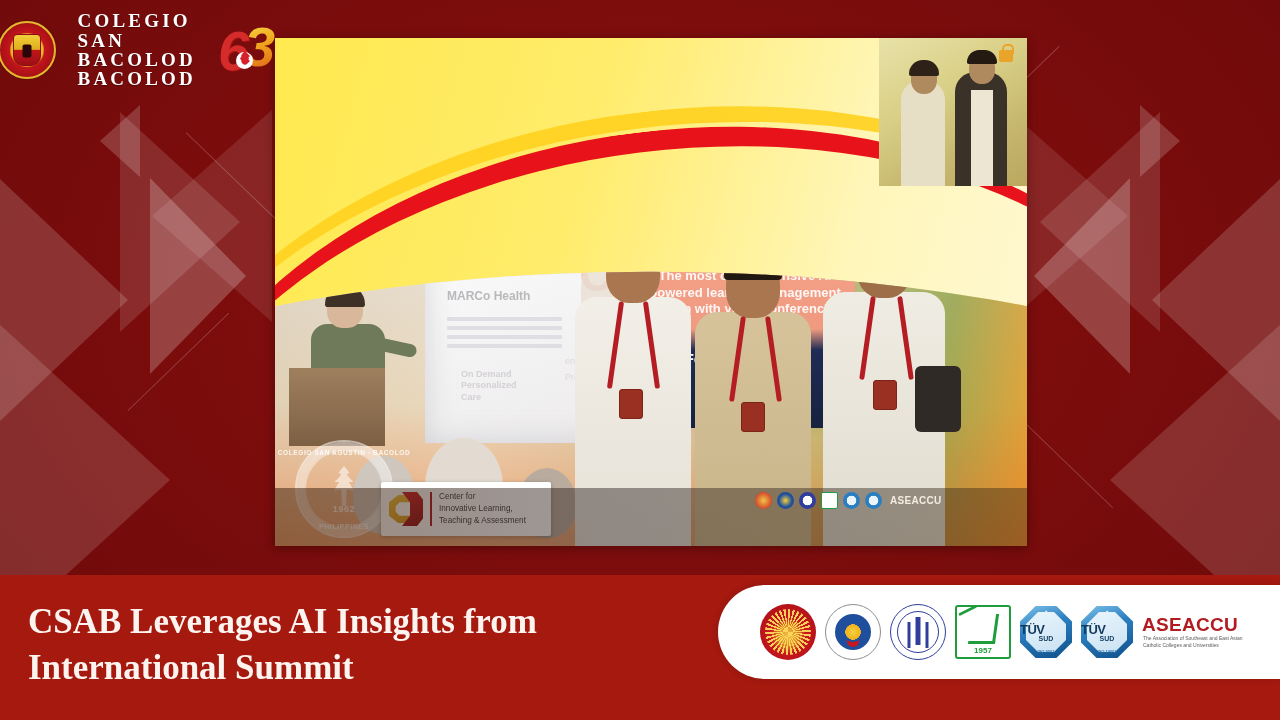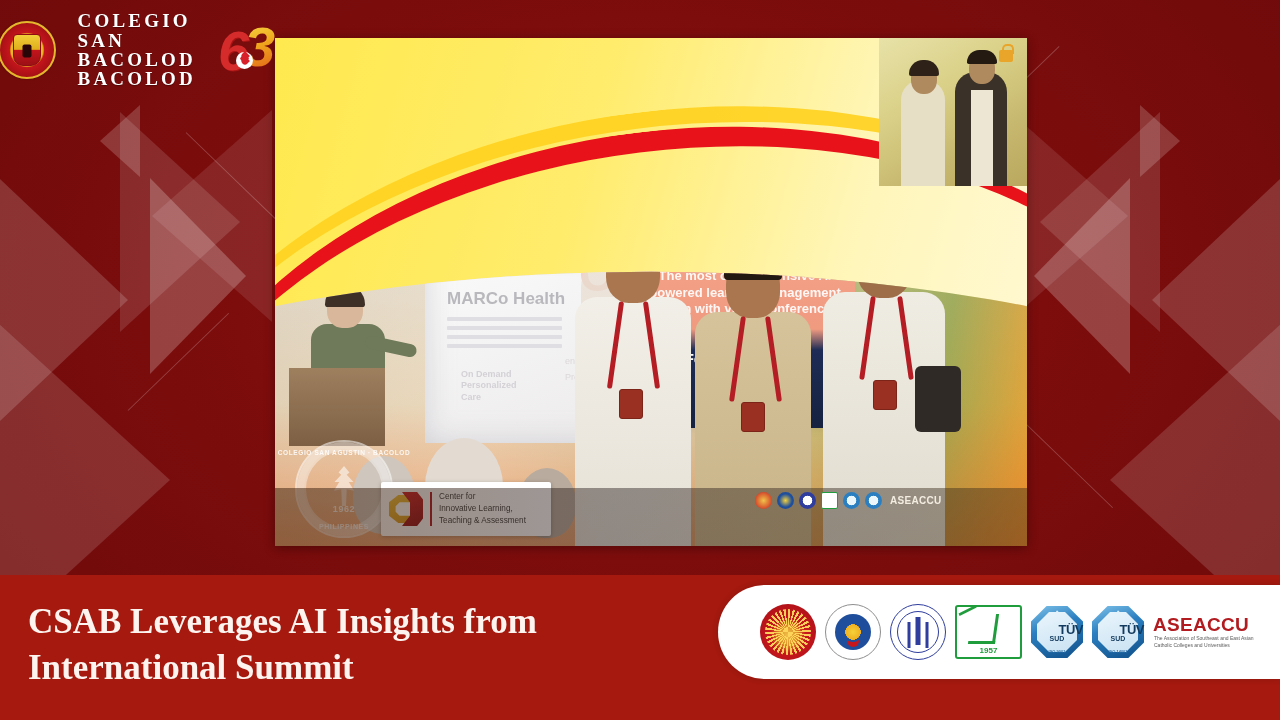--- a/index.html
+++ b/index.html
@@ -105,21 +105,21 @@
     background:
       linear-gradient(180deg, rgba(255,255,255,.55) 0%, rgba(255,255,255,.12) 22%, rgba(255,170,40,.18) 72%, rgba(240,110,25,.55) 100%),
       linear-gradient(95deg, #d9d7d2 0%, #e7e4de 30%, #cfd3c6 56%, #b9c48f 72%, #8fa85c 88%, #e2a23c 100%);
   }
   
   .scr {
     position:absolute; left:150px; top:205px; width:230px; height:200px;
     background:linear-gradient(160deg,#fbfbfb,#eceaea);
     box-shadow:inset 0 0 28px rgba(180,180,190,.55);
   }
-  .scr .mh { position:absolute; left:22px; top:46px; font-size:17px; color:#b9b9bd; font-weight:600; }
+  .scr .mh { position:absolute; left:22px; top:46px; font-size:12px; color:#b9b9bd; font-weight:600; }
   .scr .mhlogo { position:absolute; left:20px; top:16px; width:11px; height:11px; border-radius:50%; background:#c9c6d8; }
   .scr .mhlogo::after{content:"";position:absolute;left:16px;top:2px;width:62px;height:6px;background:#d7d5de;border-radius:2px;}
   .scr .bodytxt { position:absolute; left:22px; top:74px; width:115px; }
   .scr .bodytxt i { display:block; height:4px; background:#dedee3; margin-bottom:5px; border-radius:1px; }
   .scr .ondemand { position:absolute; left:36px; top:126px; font-size:9px; color:#d4d1d6; font-weight:700; line-height:1.25; width:75px;}
   .scr .col2 { position:absolute; left:140px; top:110px; font-size:9px; color:#dcd8da; line-height:1.8; }
   .scr .onbig { position:absolute; right:8px; top:4px; font-size:48px; font-weight:800; color:rgba(230,150,130,.35); letter-spacing:-2px;}
   .scr .man {
     position:absolute; right:4px; top:16px; width:70px; height:170px;
     background:linear-gradient(180deg,#e8ddd0 0%, #e5d7c6 40%, #ded0bd 100%);
@@ -345,41 +345,41 @@
   .ac-paascu { width:56px; height:56px; border-radius:50%; background:#fff; border:1.8px solid #2f3e9e; }
   .ac-paascu::before{
     content:""; position:absolute; left:50%; top:50%; transform:translate(-50%,-50%);
     width:40px; height:40px; border-radius:50%; border:1.4px solid #2f3e9e;
   }
   .ac-paascu::after{
     content:""; position:absolute; left:50%; top:48%; transform:translate(-50%,-50%);
     width:5px; height:28px; background:#2f3e9e;
     box-shadow:-9px 4px 0 -1px #2f3e9e, 9px 4px 0 -1px #2f3e9e;
   }
-  .ac-green { width:67px; height:54px; border:2.4px solid #1f9c3b; border-radius:3px; background:#fff; }
+  .ac-green { width:56px; height:54px; border:2.4px solid #1f9c3b; border-radius:3px; background:#fff; }
   .ac-green .j {
     position:absolute; left:13px; top:7px; width:27px; height:30px;
     border:3px solid #1f9c3b; border-top:none; border-left:none;
     transform:skewX(-8deg);
   }
   .ac-green .j::after{ content:""; position:absolute; left:-14px; top:-5px; width:18px; height:3px; background:#1f9c3b; transform:rotate(-28deg);}
   .ac-green .yr { position:absolute; left:0; right:0; bottom:2px; text-align:center; font-size:8px; color:#1f9c3b; font-weight:700;}
 
   .ac-tuv { width:52px; height:52px; }
   .ac-tuv .oct {
     position:absolute; inset:0;
     background:linear-gradient(160deg,#7fc3ea 0%,#2b7fc0 40%,#0f4f8a 100%);
     clip-path:polygon(30% 0,70% 0,100% 30%,100% 70%,70% 100%,30% 100%,0 70%,0 30%);
   }
   .ac-tuv .inner {
     position:absolute; left:6px; top:6px; right:6px; bottom:6px;
     background:linear-gradient(160deg,#eaf5fc,#c9e2f3);
     clip-path:polygon(30% 0,70% 0,100% 30%,100% 70%,70% 100%,30% 100%,0 70%,0 30%);
   }
-  .ac-tuv .tv { position:absolute; left:0; right:0; top:16px; text-align:right; font-size:13px; font-weight:800; color:#123a5e; letter-spacing:-.5px;}
+  .ac-tuv .tv { position:absolute; left:0; right:0; top:16px; text-align:left; font-size:13px; font-weight:800; color:#123a5e; letter-spacing:-.5px;}
   .ac-tuv .sud { position:absolute; left:0; right:0; top:29px; text-align:center; font-size:7px; font-weight:700; color:#123a5e;}
   .ac-tuv .iso { position:absolute; left:0; right:0; bottom:4px; text-align:center; font-size:4px; font-weight:700; color:#2b6ea8;}
   .ac-tuv .cap { position:absolute; left:0; right:0; top:2px; text-align:center; font-size:5px; color:#dff0fb;}
 
   .ac-aseaccu { width:112px; height:44px; }
   .ac-aseaccu .bg1 { position:absolute; left:0; top:4px; font-size:19px; font-weight:800; color:#b21c20; letter-spacing:.3px;}
   .ac-aseaccu .sm { position:absolute; left:1px; top:25px; font-size:5px; color:#5b5b5b; line-height:1.45; width:106px;}
 </style>
 </head>
 <body>

